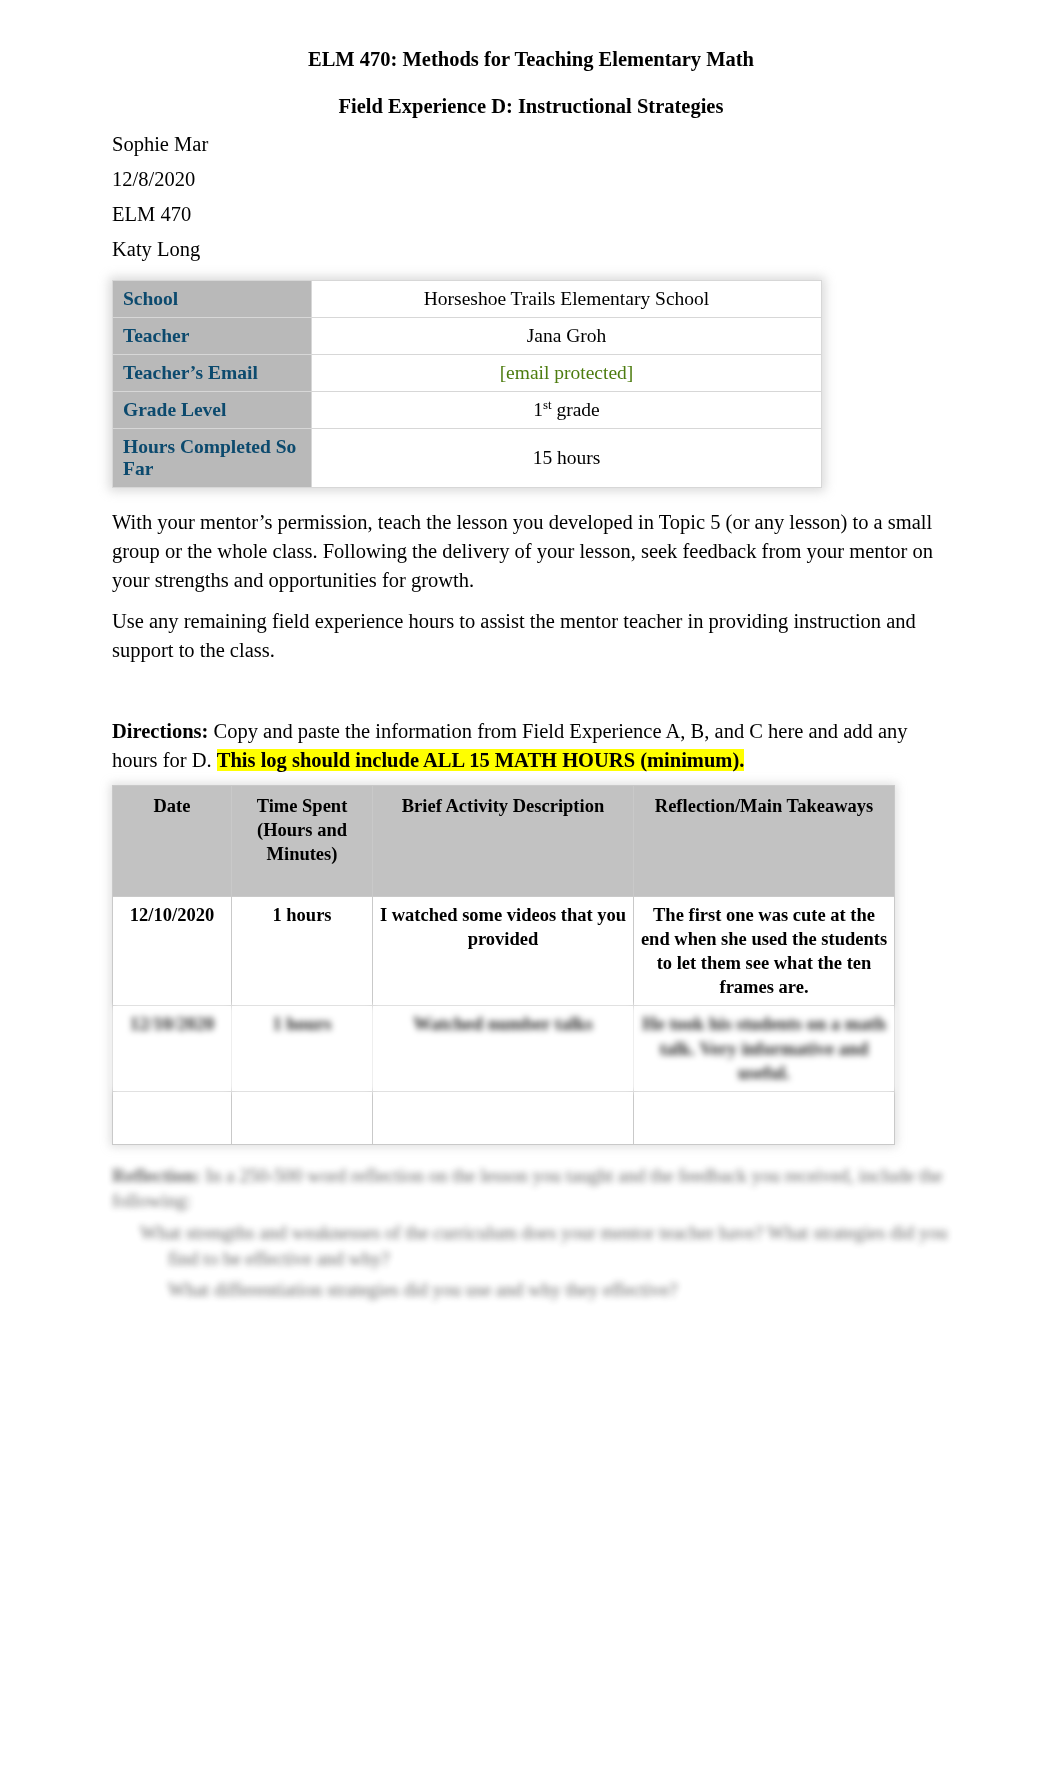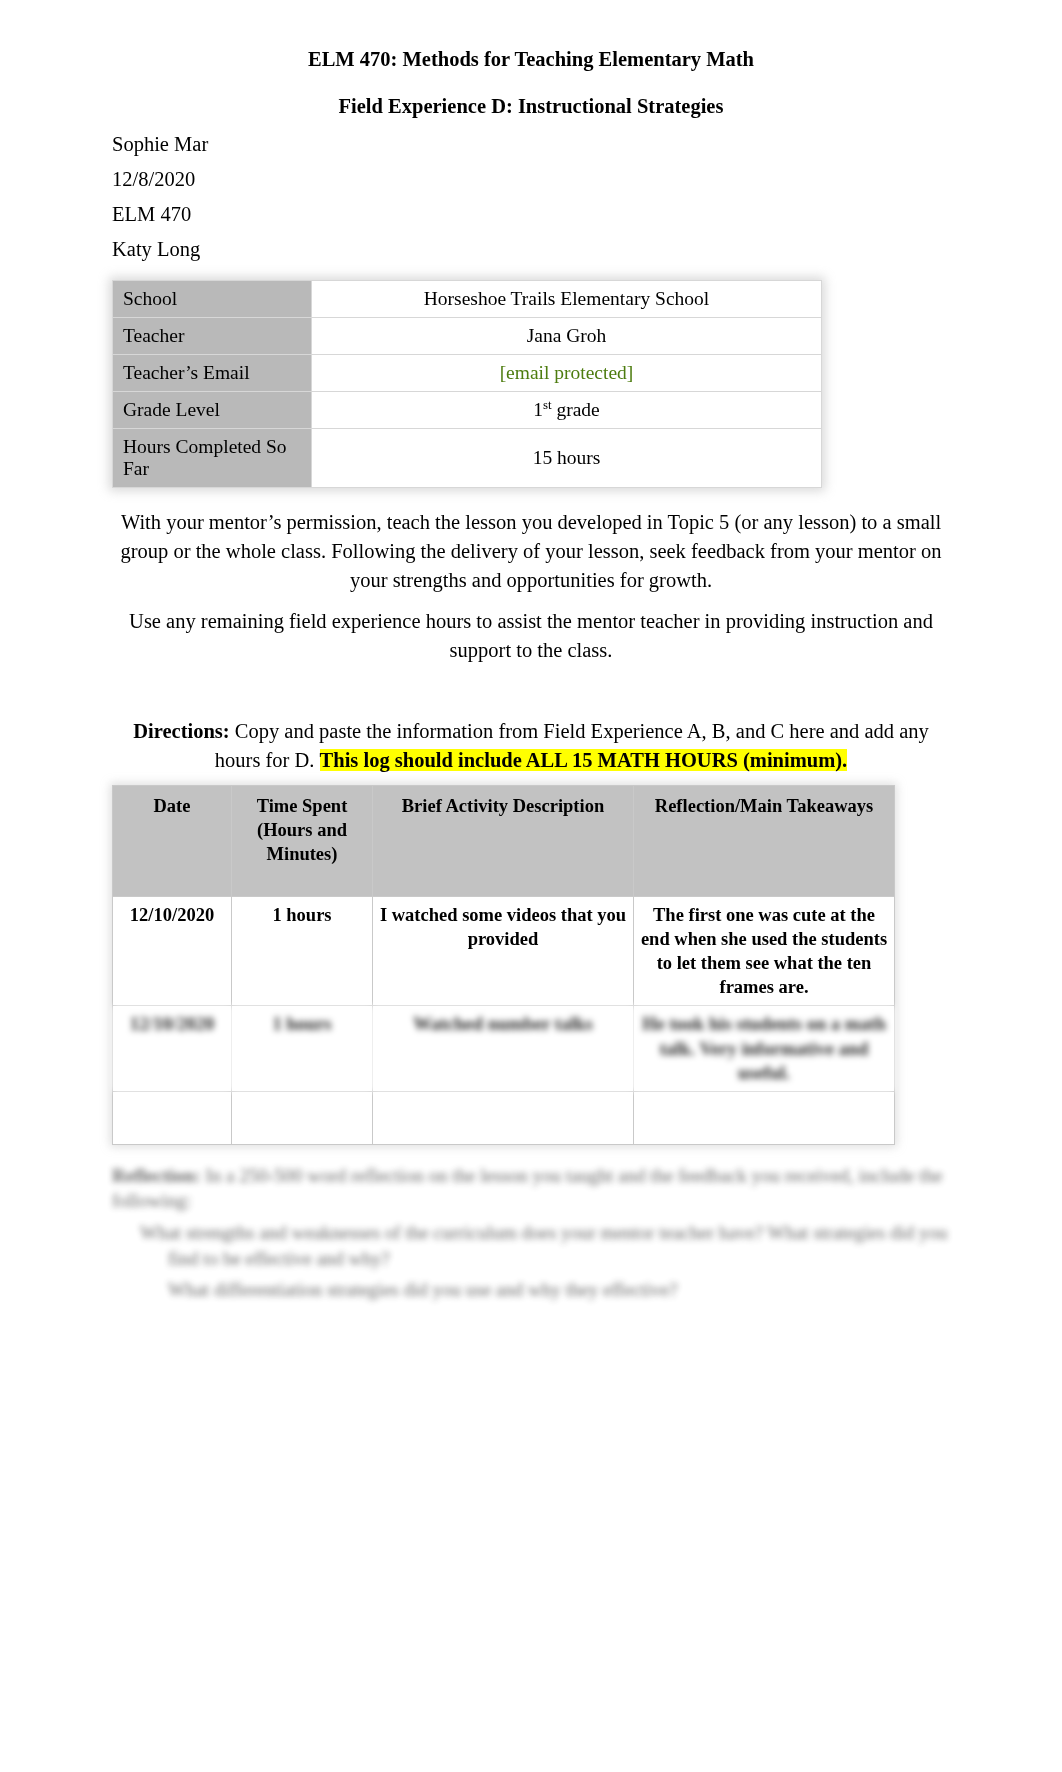--- a/index.html
+++ b/index.html
@@ -62,43 +62,43 @@
   }
   .info-table td {
     border: 1px solid #d7d7d7;
     padding: 7px 10px;
     font-size: 19.5px;
     vertical-align: middle;
   }
   .info-label {
     width: 178px;
     background: #b9b9b9;
-    font-weight: normal;
-    color: #000000;
+    font-weight: bold;
+    color: #0c4a6e;
     margin-top: 16px;
   }
   .info-value {
     text-align: center;
     background: #ffffff;
   }
   .email-link {
     color: #4d7c0f;
   }
   sup.ord {
     font-size: 0.66em;
     vertical-align: super;
     line-height: 0;
   }
 
   
   .para {
     font-size: 20.5px;
     line-height: 1.42;
     margin: 20px 0 0 0;
-    text-align: center;
+    text-align: left;
   }
   .para.spaced { margin-top: 12px; }
   .directions { margin-top: 52px; }
   .bold { font-weight: bold; }
   .hl {
     background: #ffff00;
     font-weight: bold;
   }
 
   

